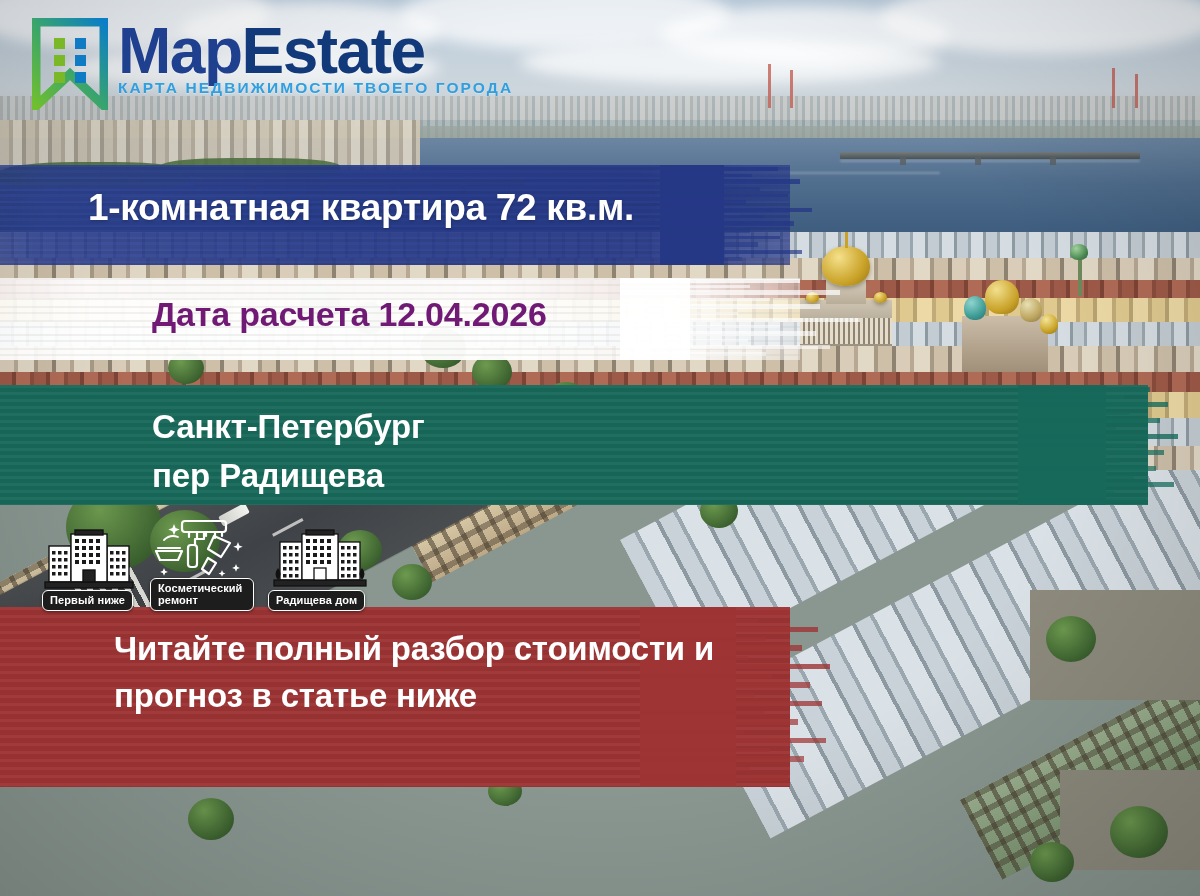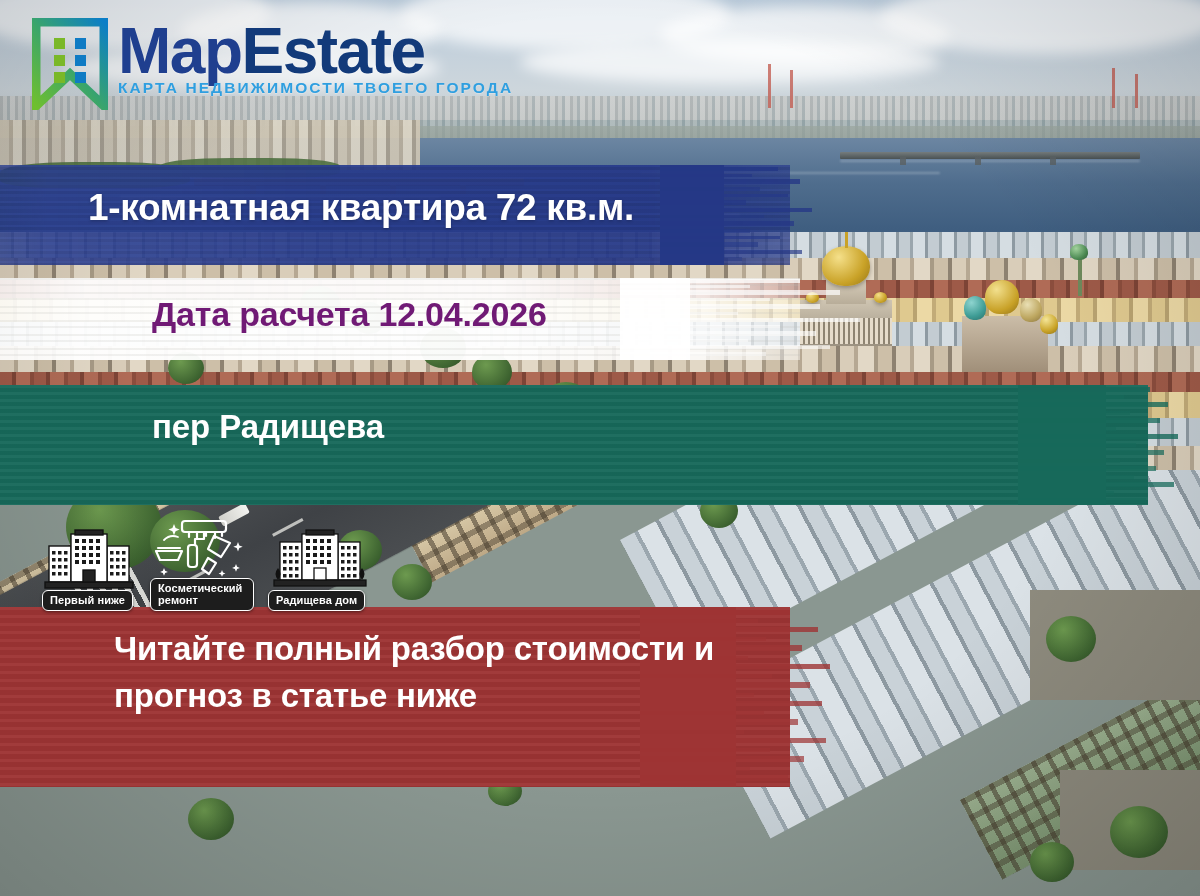--- a/index.html
+++ b/index.html
@@ -583,20 +583,21 @@
         <rect x="0" y="149" width="164" height="6" opacity=".68"></rect>
         <rect x="0" y="160" width="110" height="4" opacity=".5"></rect>
         <rect x="0" y="168" width="148" height="6" opacity=".6"></rect>
       </g>
     </svg>
   </div>
 
   <div class="band-text t-title">1-комнатная квартира 72 кв.м.</div>
   <div class="band-text t-date">Дата расчета 12.04.2026</div>
   <div class="band-text t-city">
+    <div>Санкт-Петербург</div>
     <div>пер Радищева</div>
   </div>
   <div class="band-text t-cta">Читайте полный разбор стоимости и прогноз в статье ниже</div>
 
   <div class="badges">
 
     <div class="badge">
       <div class="badge-art">
         <svg class="bldA" width="92" height="62" viewBox="0 0 92 62" xmlns="http://www.w3.org/2000/svg">
           <g stroke="#111" stroke-width="1.4">

